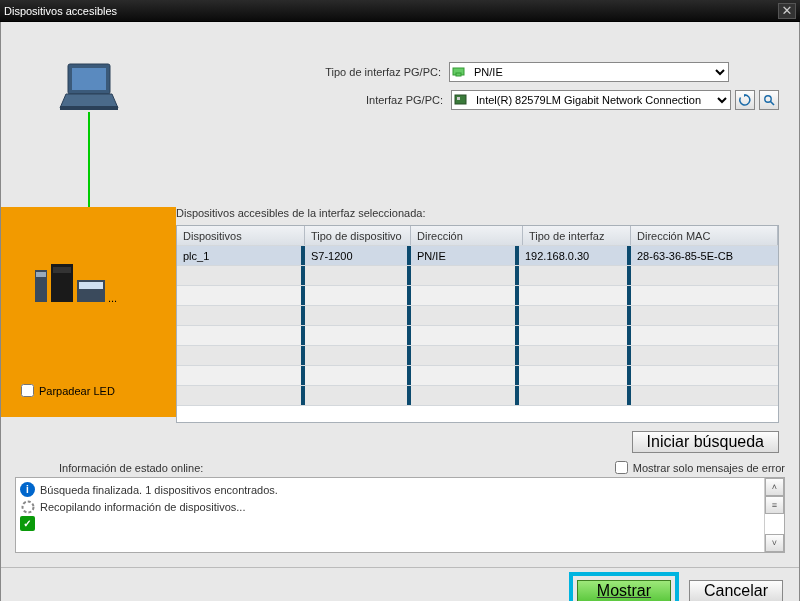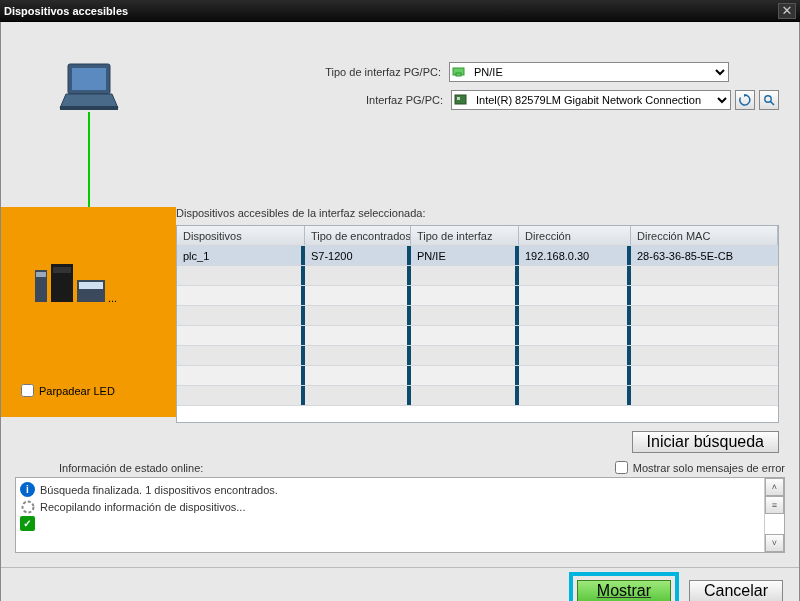--- a/index.html
+++ b/index.html
@@ -13,21 +13,21 @@
 }
 .titlebar {
   background: linear-gradient(to bottom, #2a2a2a, #0a0a0a);
   height: 22px;
   display: flex;
   align-items: center;
   padding: 0 4px;
   color: #fff;
   border-bottom: 1px solid #000;
 }
-.titlebar-text { flex: 1; font-weight: bold; font-size: 11px; }
+.titlebar-text { flex: 1; font-weight: normal; font-size: 11px; }
 .close-btn {
   width: 18px; height: 16px;
   background: #333;
   color: #ccc;
   text-align: center;
   line-height: 14px;
   font-size: 13px;
   cursor: pointer;
   font-family: Arial;
   border: 1px solid #555;
@@ -340,23 +340,23 @@
         <input type="checkbox" style="">
         <span>Parpadear LED</span>
       </label>
     </div>
 
     <div class="table-area">
       <div class="table-caption">Dispositivos accesibles de la interfaz seleccionada:</div>
       <div class="grid">
         <div class="grid-row grid-header">
           <div class="cell c1">Dispositivos</div>
-          <div class="cell c2">Tipo de encontrados</div>
+          <div class="cell c2">Tipo de dispositivo</div>
+          <div class="cell c4">Dirección</div>
           <div class="cell c3">Tipo de interfaz</div>
-          <div class="cell c4">Dirección</div>
           <div class="cell c5">Dirección MAC</div>
         </div>
         <div class="grid-row grid-data">
           <div class="cell c1">plc_1</div>
           <div class="cell c2">S7-1200</div>
           <div class="cell c3">PN/IE</div>
           <div class="cell c4">192.168.0.30</div>
           <div class="cell c5">28-63-36-85-5E-CB</div>
         </div>
         <div class="grid-row grid-empty">

